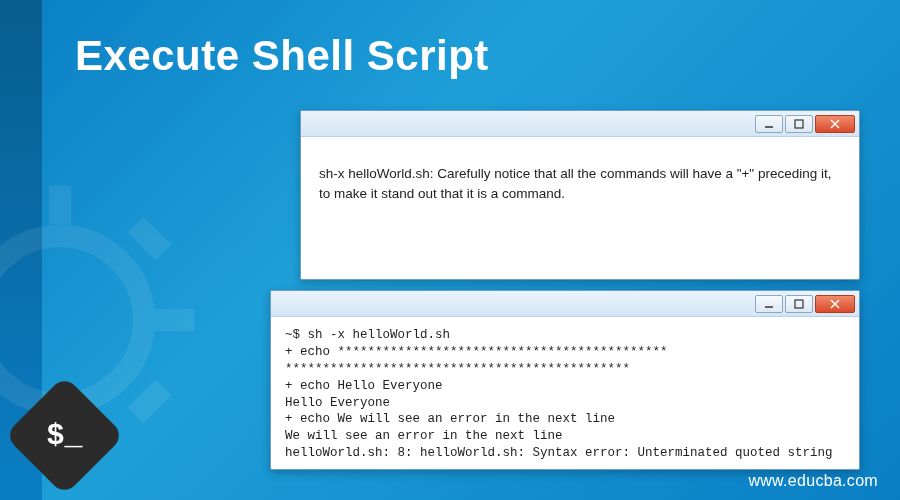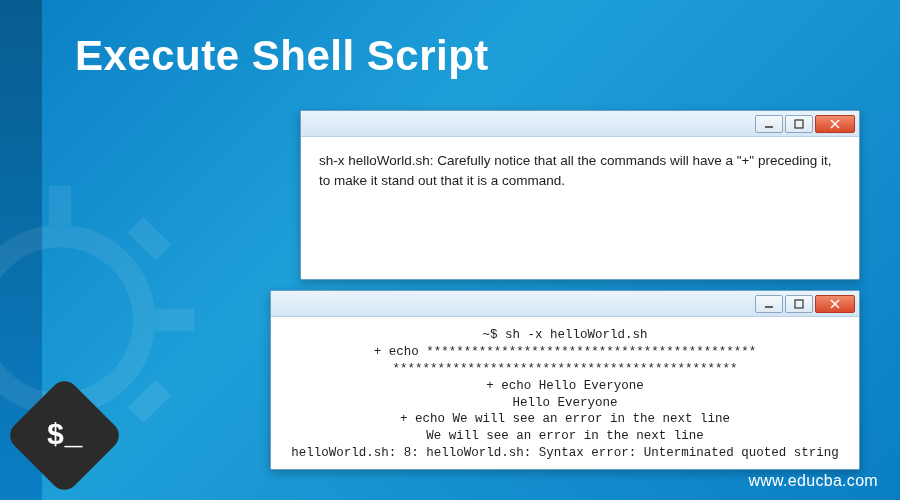--- a/index.html
+++ b/index.html
@@ -50,21 +50,20 @@
       left: 300px;
       top: 110px;
       width: 560px;
       height: 170px;
     }
     .window-front {
       left: 270px;
       top: 290px;
       width: 590px;
       height: 180px;
-      text-align: center;
     }
     .titlebar {
       height: 26px;
       background: linear-gradient(180deg, #eaf3fb 0%, #d4e6f5 100%);
       border-bottom: 1px solid #b8d2e8;
       display: flex;
       justify-content: flex-end;
       align-items: center;
       padding: 0 4px;
       gap: 2px;
@@ -82,21 +81,21 @@
       cursor: pointer;
     }
     .win-btn.close {
       background: linear-gradient(180deg, #f08b6a 0%, #d94a2b 100%);
       border-color: #b23a20;
       color: #fff;
       width: 40px;
     }
     .win-btn svg { width: 10px; height: 10px; }
     .window-body {
-      padding: 14px 18px;
+      padding: 27px 18px;
       font-size: 13.5px;
       line-height: 1.5;
       color: #222;
     }
     .window-body.terminal {
       font-family: "Courier New", monospace;
       font-size: 12.5px;
       line-height: 1.35;
       white-space: pre-wrap;
       padding: 10px 14px;

